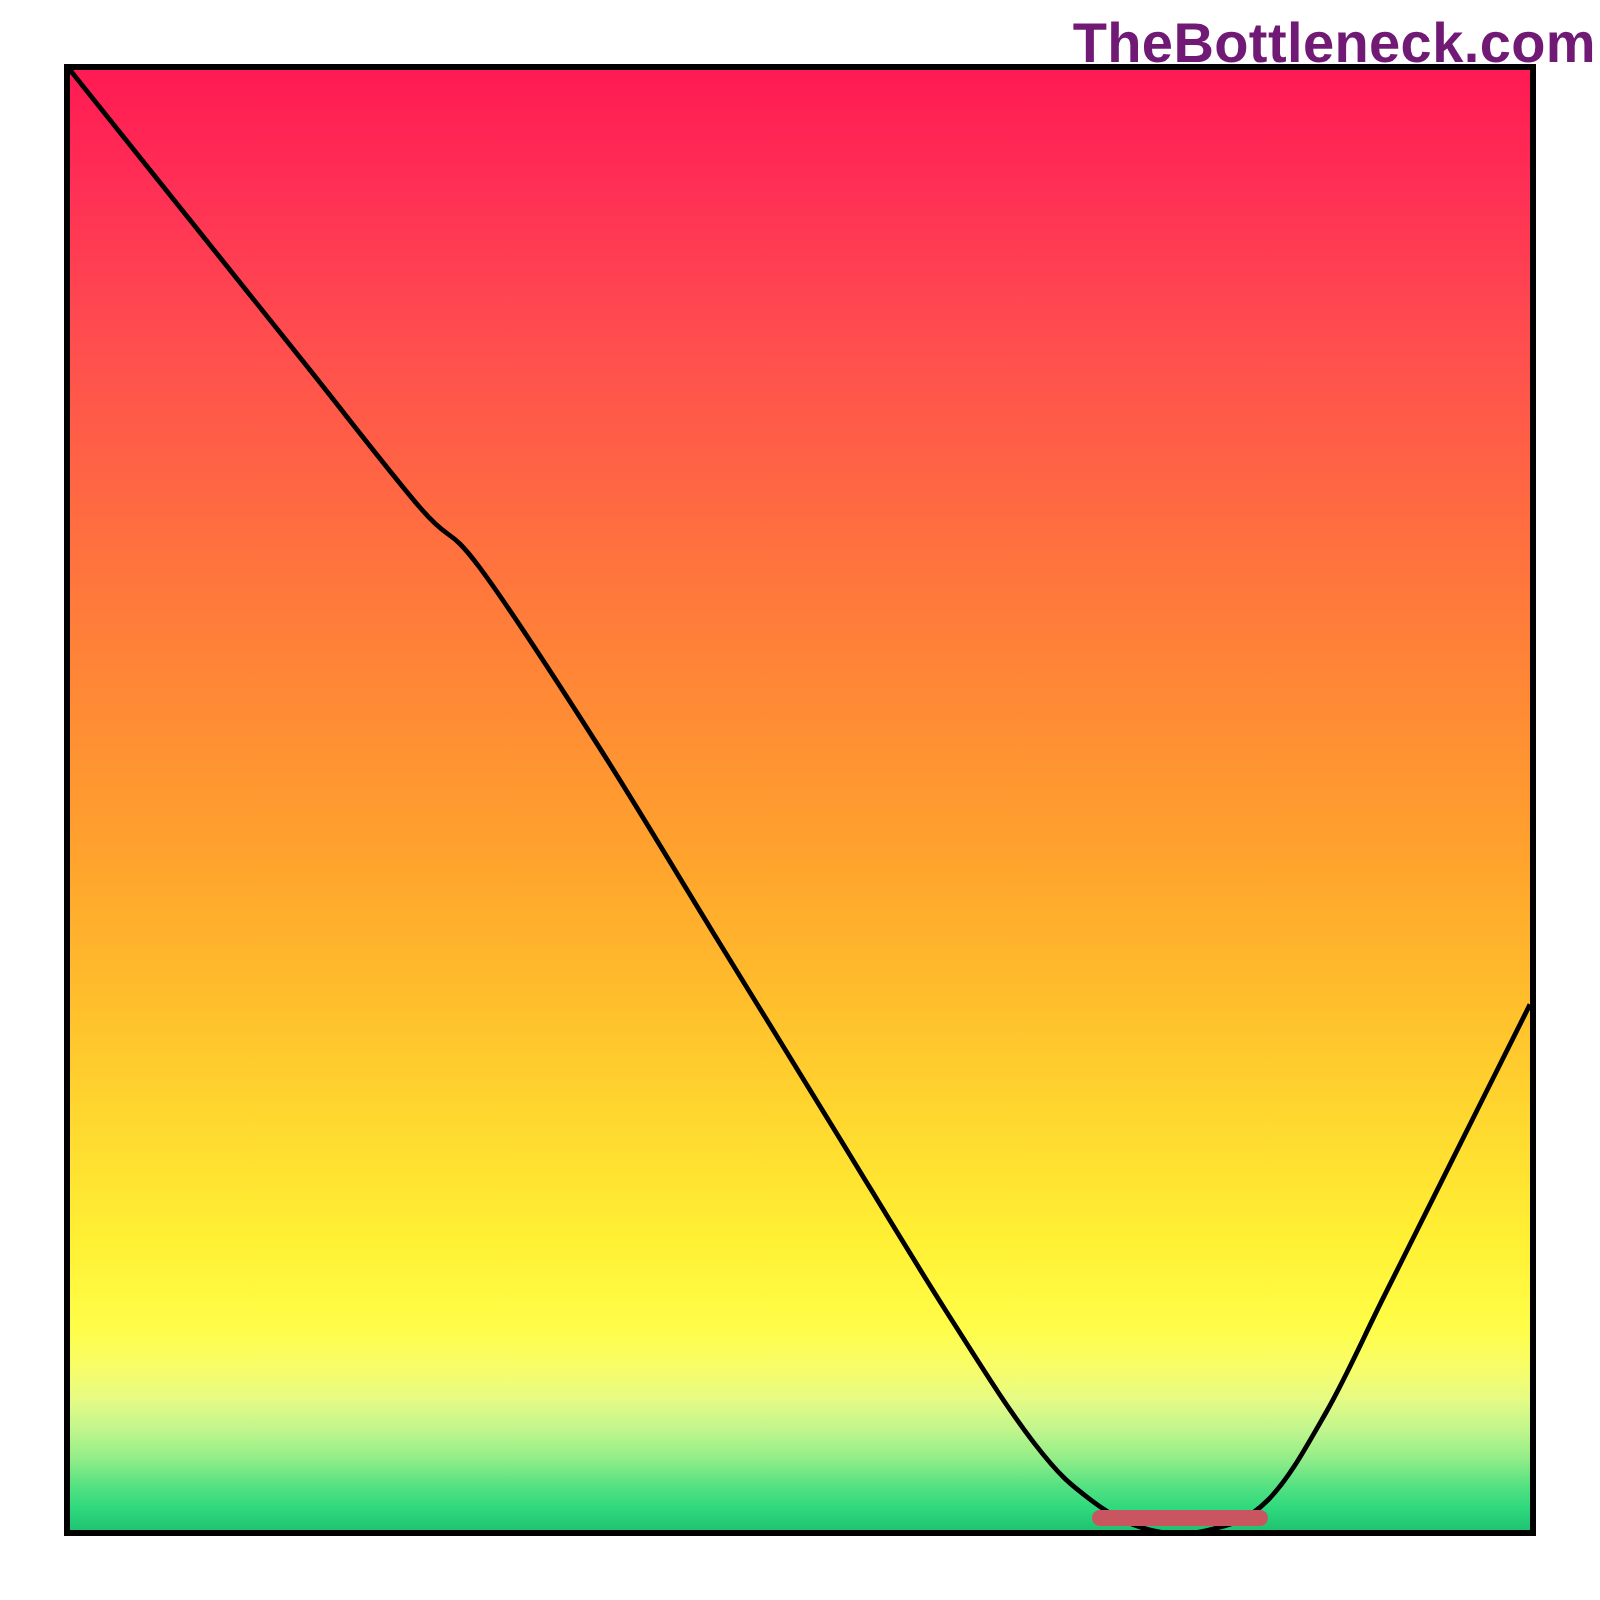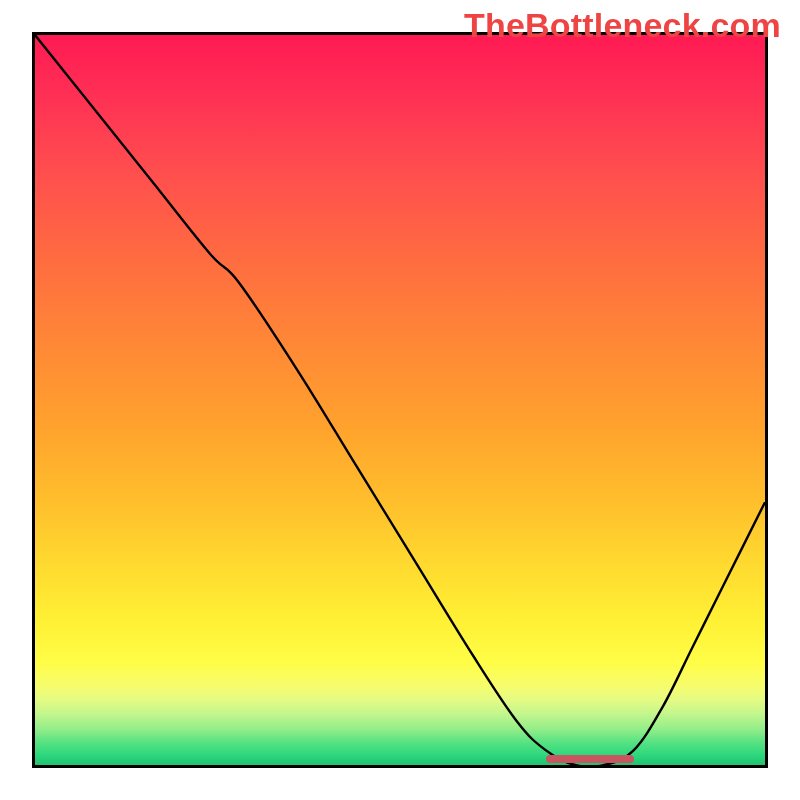--- a/index.html
+++ b/index.html
@@ -12,24 +12,24 @@
     overflow: hidden;
   }
   .container {
     position: relative;
     width: 800px;
     height: 800px;
   }
   .watermark {
     position: absolute;
     top: 6px;
-    right: 19px;
-    font-size: 34px;
+    right: 2px;
+    font-size: 28px;
     font-weight: bold;
-    color: #ef4444;
+    color: #701a75;
     letter-spacing: 0.2px;
     z-index: 50;
   }
   .plot-area {
     position: absolute;
     left: 32px;
     top: 32px;
     width: 736px;
     height: 736px;
     border: 3px solid #000;

